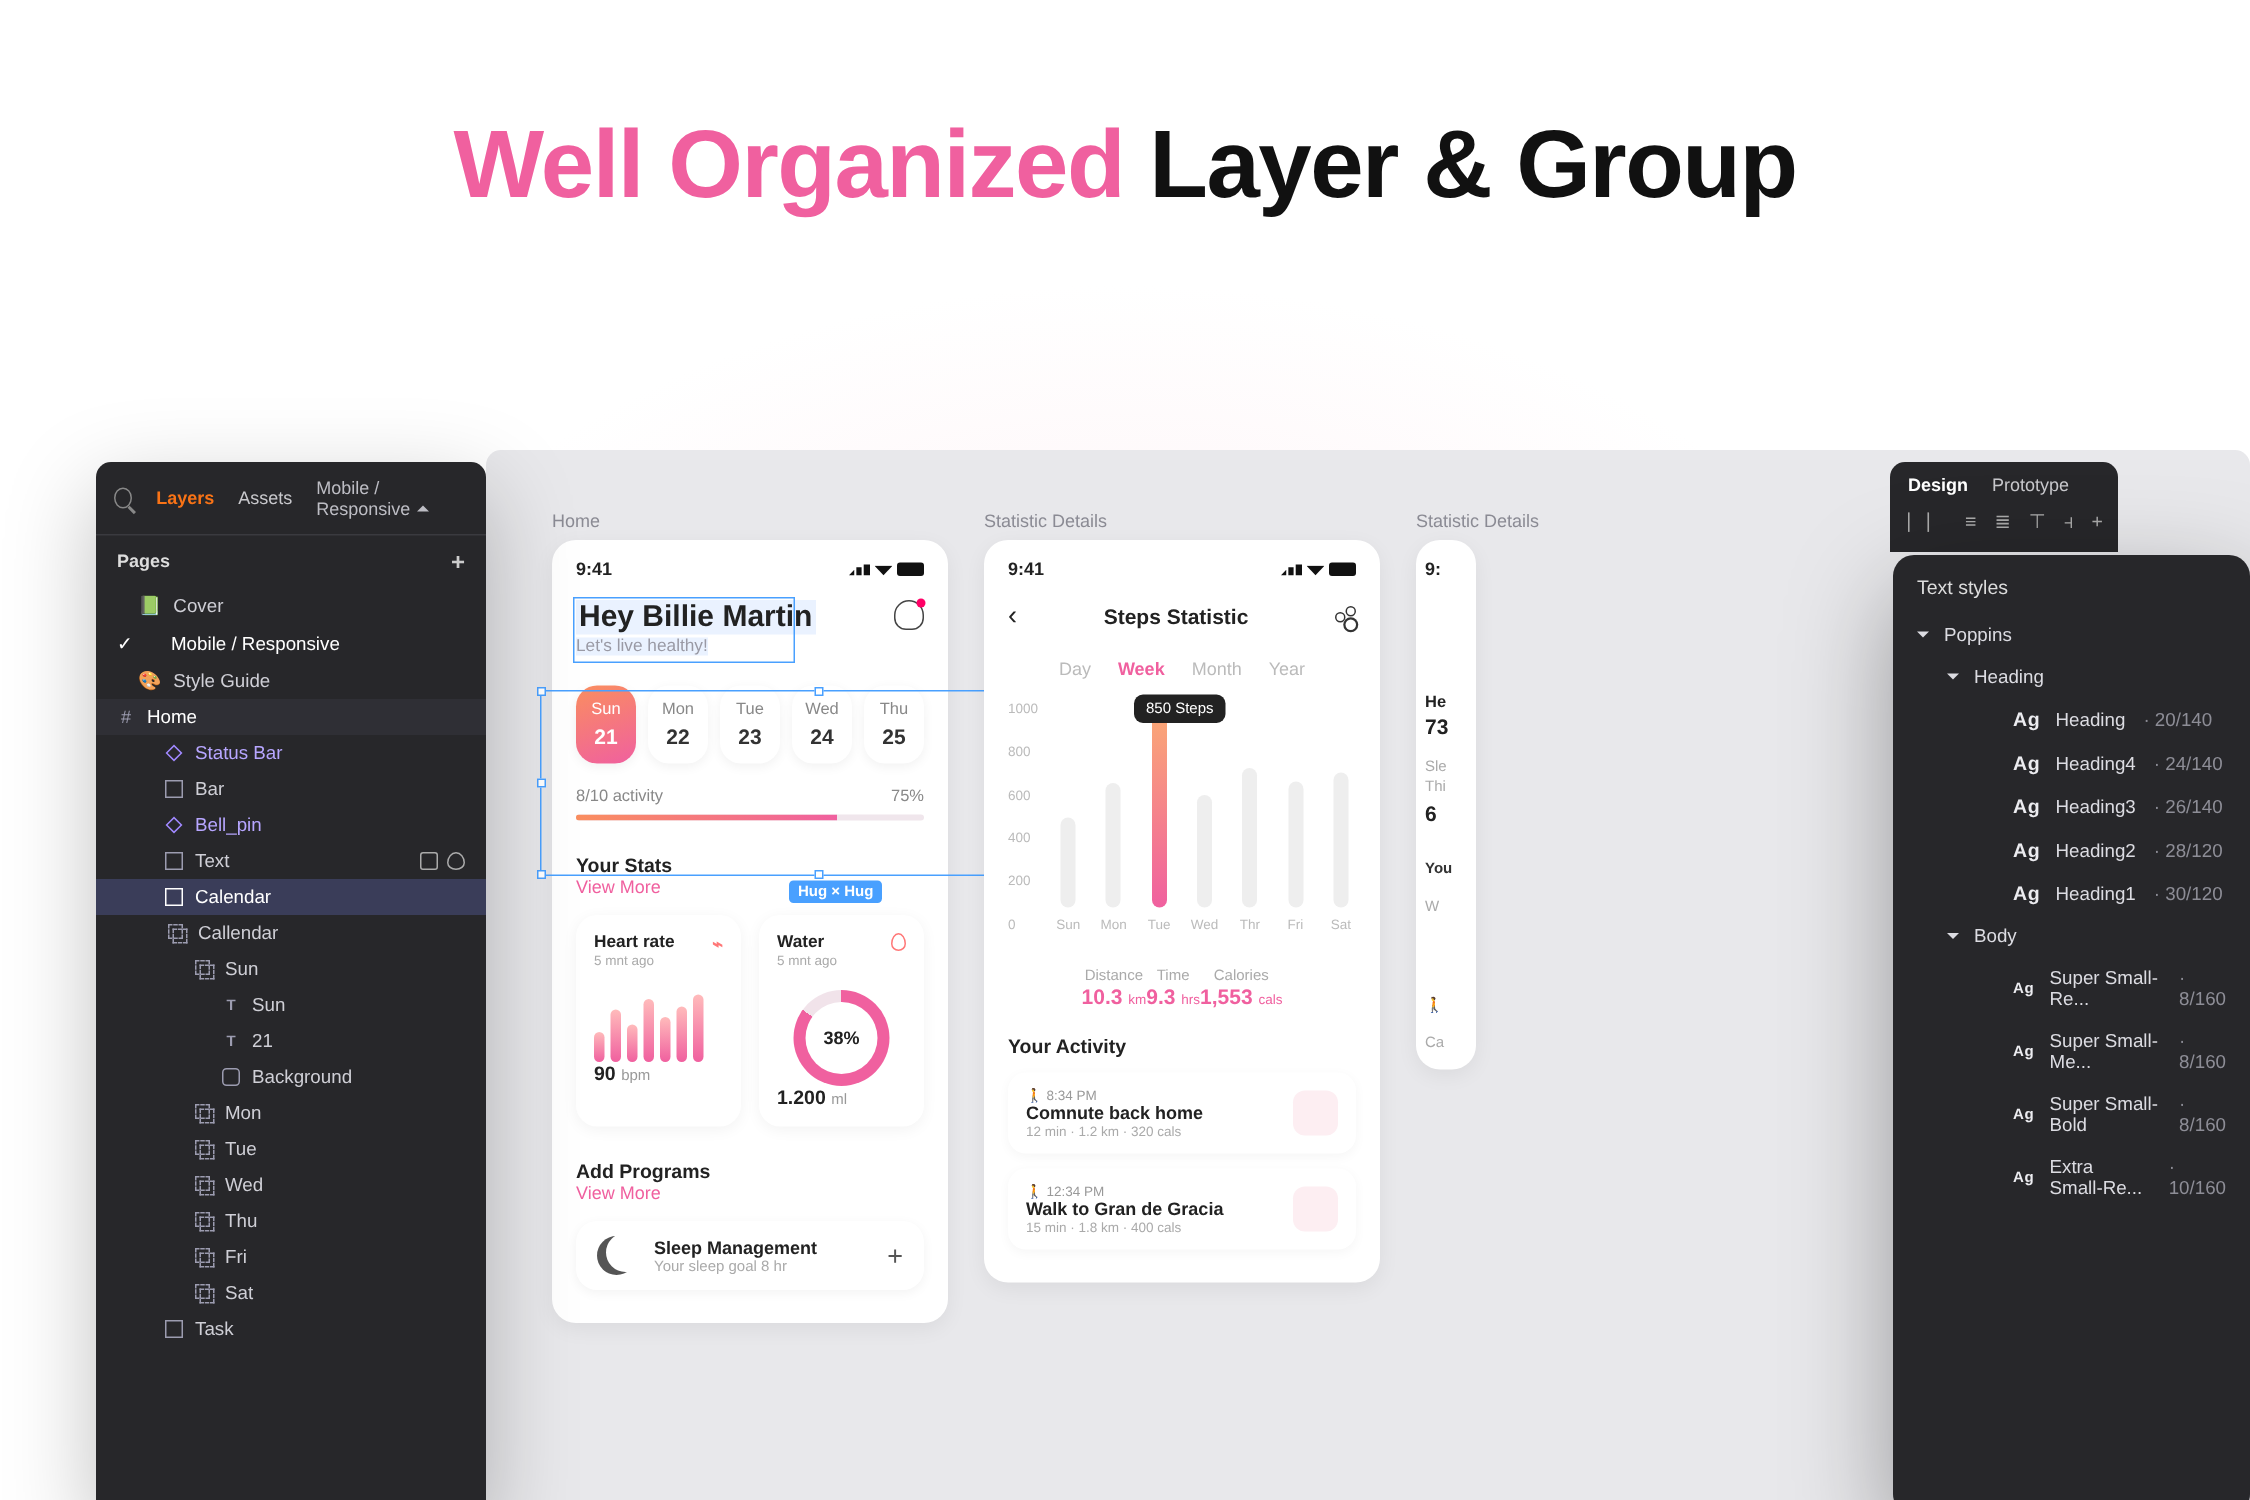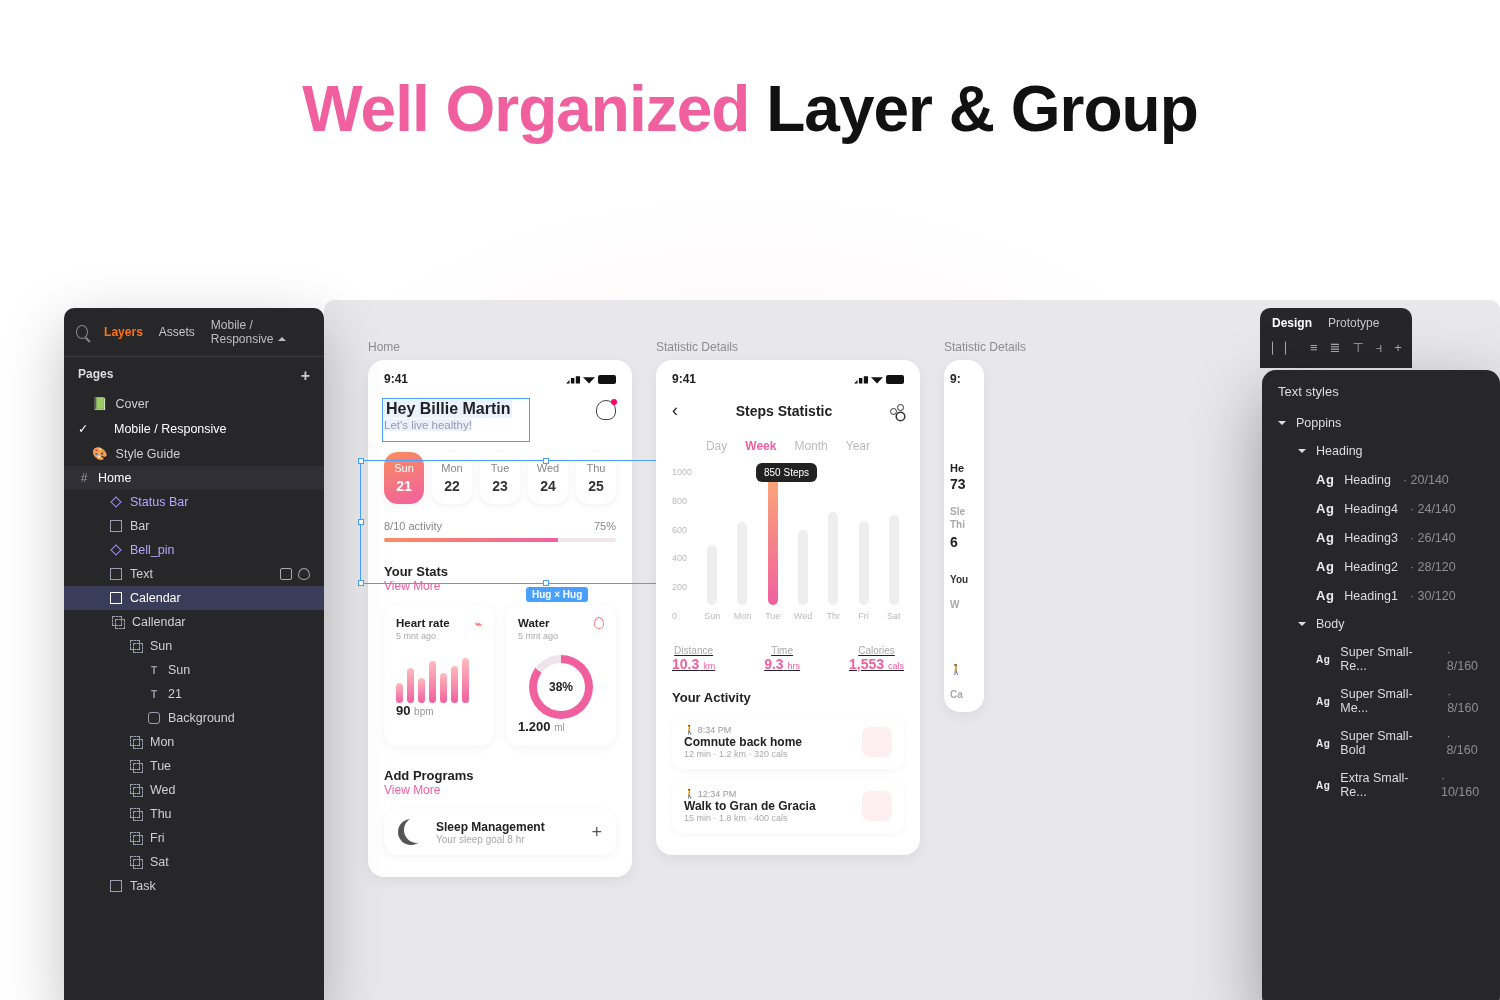--- a/index.html
+++ b/index.html
@@ -57,21 +57,21 @@
   .sig, .wifi, .batt { background:#111; }
   .sig { width:14px; height:9px; clip-path: polygon(0 100%, 25% 60%, 25% 100%, 35% 100%, 35% 40%, 60% 40%, 60% 100%, 70% 100%, 70% 20%, 100% 20%, 100% 100%); }
   .wifi { width:12px; height:9px; clip-path: polygon(50% 100%, 0 30%, 100% 30%); border-radius:2px; }
   .batt { width:18px; height:9px; border-radius:2px; }
 
   .sel-box { position:absolute; border:1px solid #49a0ff; pointer-events:none; }
   .sel-handle { position:absolute; width:6px; height:6px; background:#fff; border:1px solid #49a0ff; }
   .hug-badge { position:absolute; background:#49a0ff; color:#fff; font-size:10px; font-weight:600; padding:2px 6px; border-radius:3px; }
 
   .greet { margin-top:14px; display:flex; justify-content:space-between; align-items:flex-start; }
-  .greet h4 { font-size:16px; font-weight:700; background:#eaf2ff; display:inline-block; padding:0 2px; }
+  .greet h4 { font-size:20px; font-weight:700; background:#eaf2ff; display:inline-block; padding:0 2px; }
   .greet .sub { font-size:11.5px; color:#9a9aa5; background:#eaf2ff; display:inline-block; }
   .bell { width:20px; height:20px; border:1.5px solid #444; border-radius:50% 50% 40% 40%; position:relative; }
   .bell::after { content:''; position:absolute; top:-2px; right:-2px; width:6px; height:6px; background:#f06; border-radius:50%; }
 
   .dayrow { display:flex; gap:8px; margin-top:20px; }
   .daycard { flex:1; text-align:center; padding:10px 0; border-radius:14px; box-shadow: 0 2px 8px rgba(0,0,0,0.06); font-size:11px; color:#888; }
   .daycard .n { font-size:14px; font-weight:600; color:#333; margin-top:4px; }
   .daycard.active { background: linear-gradient(160deg,#fa8e5f,#f0609f); color:#fff; }
   .daycard.active .n { color:#fff; }
   .progrow { display:flex; justify-content:space-between; margin-top:16px; font-size:11px; color:#888; align-items:center; }
@@ -110,48 +110,48 @@
   .tabs2 .on { color:#f0609f; font-weight:600; }
   .chart { position:relative; height:170px; margin-top:14px; display:flex; }
   .yaxis { display:flex; flex-direction:column; justify-content:space-between; font-size:9px; color:#bbb; padding-bottom:16px; }
   .barsC { flex:1; display:flex; align-items:flex-end; gap:10px; padding-left:10px; padding-bottom:16px; position:relative; }
   .barsC .col { flex:1; display:flex; flex-direction:column; align-items:center; gap:6px; }
   .barsC .b { width:10px; background:#eee; border-radius:5px; }
   .barsC .b.hi { background: linear-gradient(#faa776,#f0609f); }
   .barsC .d { font-size:9px; color:#bbb; }
   .tooltip { position:absolute; background:#222; color:#fff; font-size:10px; padding:4px 8px; border-radius:6px; }
   .tooltip::after { content:''; position:absolute; bottom:-5px; left:50%; margin-left:-5px; border:5px solid transparent; border-top-color:#222; }
-  .metrics { display:flex; justify-content:space-between; margin-top:8px;text-decoration:underline; }
+  .metrics { display:flex; justify-content:center; margin-top:8px; }
   .metric { text-align:center; }
   .metric .l { font-size:10px; color:#aaa; }
   .metric .v { font-size:14px; font-weight:700; color:#f0609f; }
   .metric .v small { font-size:9px; font-weight:400; color:#f0609f; }
   .actitem { display:flex; align-items:center; gap:10px; background:#fff; border-radius:12px; padding:10px 12px; margin-top:10px; box-shadow:0 2px 8px rgba(0,0,0,.04); }
   .actitem .time { font-size:9px; color:#999; }
   .actitem .ttl { font-size:12px; font-weight:600; }
   .actitem .meta { font-size:9px; color:#aaa; }
   .actico { width:30px; height:30px; background:#fdeef2; border-radius:8px; margin-left:auto; }
 
   
   .peek .l1 { font-size:11px; font-weight:700; margin-top:6px; }
   .peek .l2 { font-size:14px; font-weight:700; margin-top:2px; }
-  .peek .sm { font-size:10px; color:#aaa; margin-top:14px;font-weight:bold; }
+  .peek .sm { font-size:10px; color:#aaa; margin-top:14px; }
 
   
   .design { position:absolute; right:88px; top:8px; width:152px; height:60px; background:#27272a; border-radius:10px 10px 0 0; z-index:3; color:#c8c8cc; font-size:12px; padding:8px 12px 0; }
   .design .dt { display:flex; gap:16px; }
   .design .dt .on { color:#fff; font-weight:600; }
   .align { display:flex; gap:12px; margin-top:10px; font-size:13px; color:#aaa; }
 
   .styles { right:0; top:70px; width:238px; height:640px; border-radius:14px; z-index:5; box-shadow: 0 24px 70px rgba(0,0,0,.35); }
   .styles .hdr { padding:14px 16px 10px; color:#ddd; font-weight:500; font-size:13px; }
   .trow { display:flex; align-items:center; gap:10px; padding:7px 16px; font-size:12.5px; color:#dcdce2; cursor:pointer; }
   .trow .tri { width:0;height:0; border:4px solid transparent; border-top-color:#dcdce2; transform:translateY(2px); }
   .trow.sub { padding-left: 36px; }
-  .trow.leaf { padding-left: 54px; font-size:12.5px; }
+  .trow.leaf { padding-left: 80px; font-size:12.5px; }
   .trow .ag { font-weight:700; color:#ececf0; font-size:13px; letter-spacing:.5px; }
   .trow .ag.sm { font-size:10px; }
   .trow .meta { color:#8d8d96; margin-left:2px; }
 </style>
 </head>
 <body>
 
 <div class="bg-glow"></div>
 
 <div class="hero">

